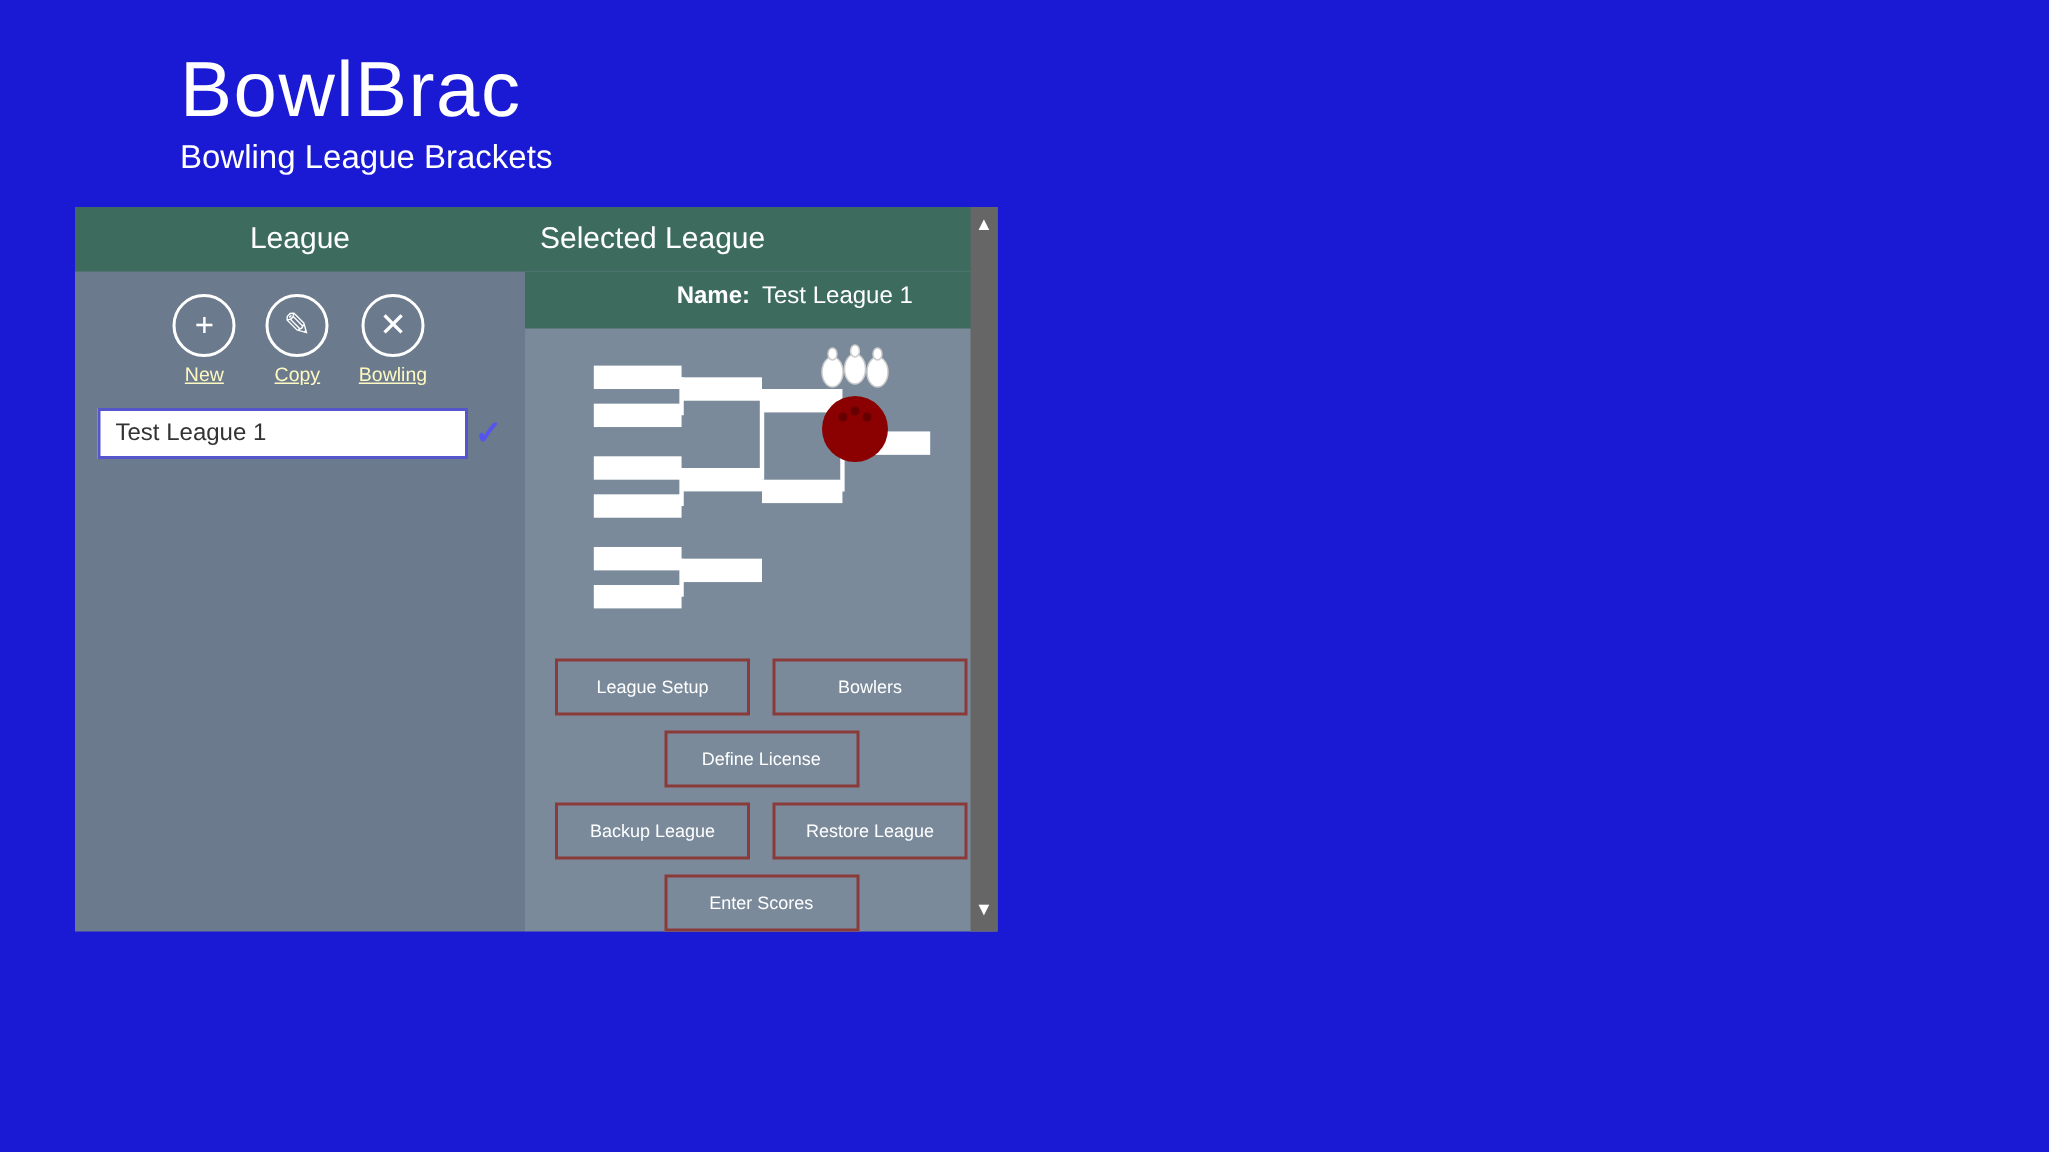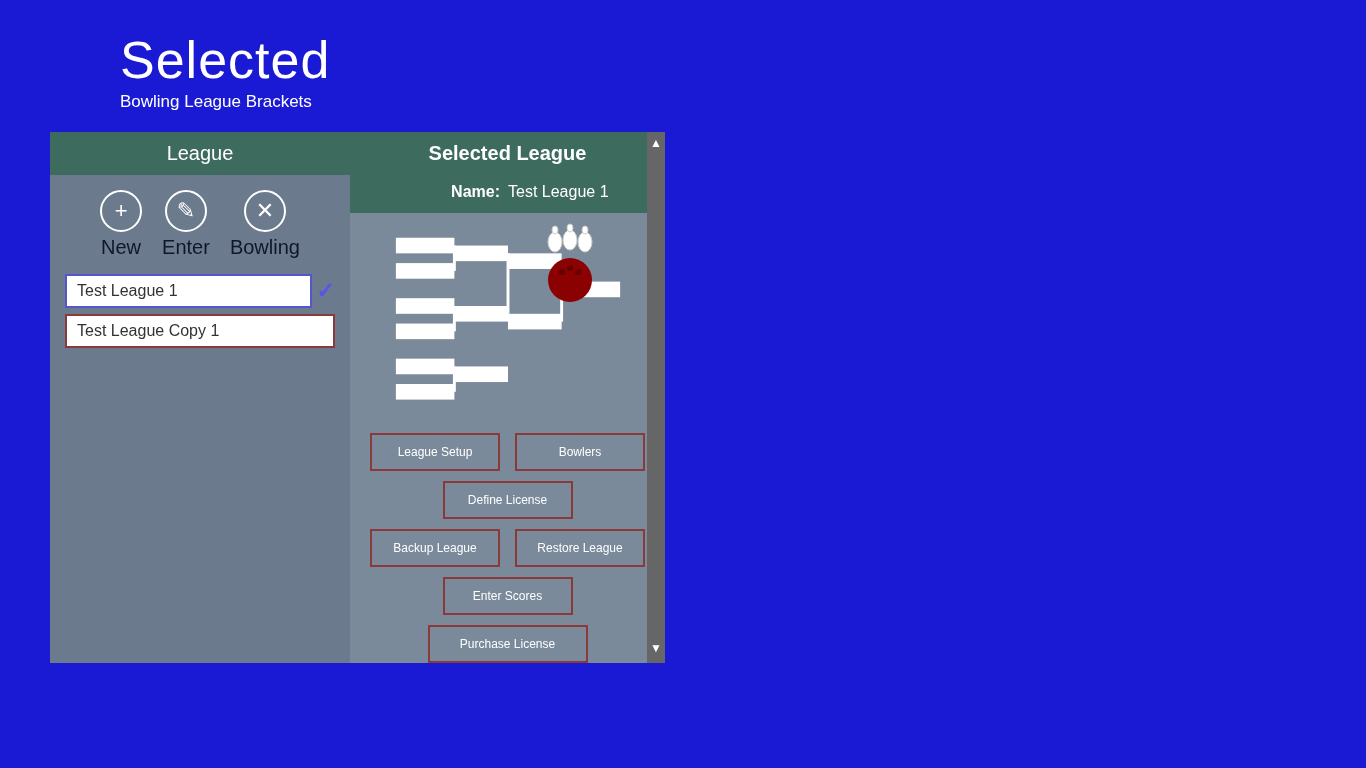--- a/index.html
+++ b/index.html
@@ -17,21 +17,21 @@
       padding: 30px 0 20px 120px;
     }
     .app-title {
       color: white;
       font-size: 52px;
       font-weight: 300;
       letter-spacing: 1px;
     }
     .app-subtitle {
       color: white;
-      font-size: 17px;
+      font-size: 22px;
       font-weight: 300;
       margin-top: 2px;
     }
 
     
     .league-panel {
       width: 300px;
       background: #6b7a8d;
       flex-shrink: 0;
     }
@@ -66,22 +66,23 @@
       background: transparent;
       display: flex;
       align-items: center;
       justify-content: center;
       color: white;
       font-size: 22px;
       cursor: pointer;
       margin-bottom: 4px;
     }
     .control-label {
-      color: #0f172a;
-      font-size: 20px;
+      color: #fef9c3;
+      font-size: 13px;
+      text-decoration: underline;
     }
     .league-list {
       padding: 10px 15px;
       display: flex;
       flex-direction: column;
       gap: 6px;
     }
     .league-item {
       display: flex;
       align-items: center;
@@ -107,24 +108,24 @@
 
     
     .selected-panel {
       flex: 1;
       background: #7a8a9a;
       position: relative;
     }
     .selected-header {
       background: #3d6b5e;
       color: white;
-      text-align: center;
+      text-align: left;
       padding: 10px;
       font-size: 20px;
-      font-weight: 700;
+      font-weight: 400;
     }
     .selected-info {
       background: #3d6b5e;
       padding: 8px 20px 12px 20px;
       display: flex;
       flex-direction: column;
       gap: 4px;
     }
     .info-row {
       display: flex;
@@ -182,51 +183,48 @@
     }
     .action-btn.purchase {
       border-color: #8b3a3a;
       min-width: 160px;
     }
   </style>
 </head>
 <body>
 
 <div class="app-header">
-  <div class="app-title">Selected</div>
+  <div class="app-title">BowlBrac</div>
   <div class="app-subtitle">Bowling League Brackets</div>
 </div>
 
 <div style="display:flex; margin: 0 50px; width: 552px;">
 
   <div class="league-panel">
     <div class="league-panel-title">League</div>
 
     <div class="league-controls">
       <div class="control-btn">
         <div class="circle-btn">+</div>
         <span class="control-label">New</span>
       </div>
       <div class="control-btn">
         <div class="circle-btn">✎</div>
-        <span class="control-label">Enter</span>
+        <span class="control-label">Copy</span>
       </div>
       <div class="control-btn">
         <div class="circle-btn">✕</div>
         <span class="control-label">Bowling</span>
       </div>
     </div>
 
     <div class="league-list">
       <div class="league-item">
         <input class="league-item-input selected" type="text" value="Test League 1" style="">
         <span class="checkmark">✓</span>
-      </div>
-      <div class="league-item">
-        <input class="league-item-input" type="text" value="Test League Copy 1" style="">
       </div>
     </div>
   </div>
 
   <div class="selected-panel">
 
     <div style="position:absolute; right:0; top:0; width:18px; height:100%; background:#666; display:flex; flex-direction:column; align-items:center; z-index:10;">
       <span style="color:white; font-size:12px; padding:4px; cursor:pointer;">▲</span>
       <span style="color:white; font-size:12px; padding:4px; cursor:pointer; position:absolute; bottom:4px;">▼</span>
     </div>
@@ -300,18 +298,15 @@
       <div class="btn-row">
         <button class="action-btn">Define License</button>
       </div>
       <div class="btn-row">
         <button class="action-btn">Backup League</button>
         <button class="action-btn">Restore League</button>
       </div>
       <div class="btn-row">
         <button class="action-btn">Enter Scores</button>
       </div>
-      <div class="btn-row">
-        <button class="action-btn purchase">Purchase License</button>
-      </div>
     </div>
   </div>
 </div>
 
 </body></html>

